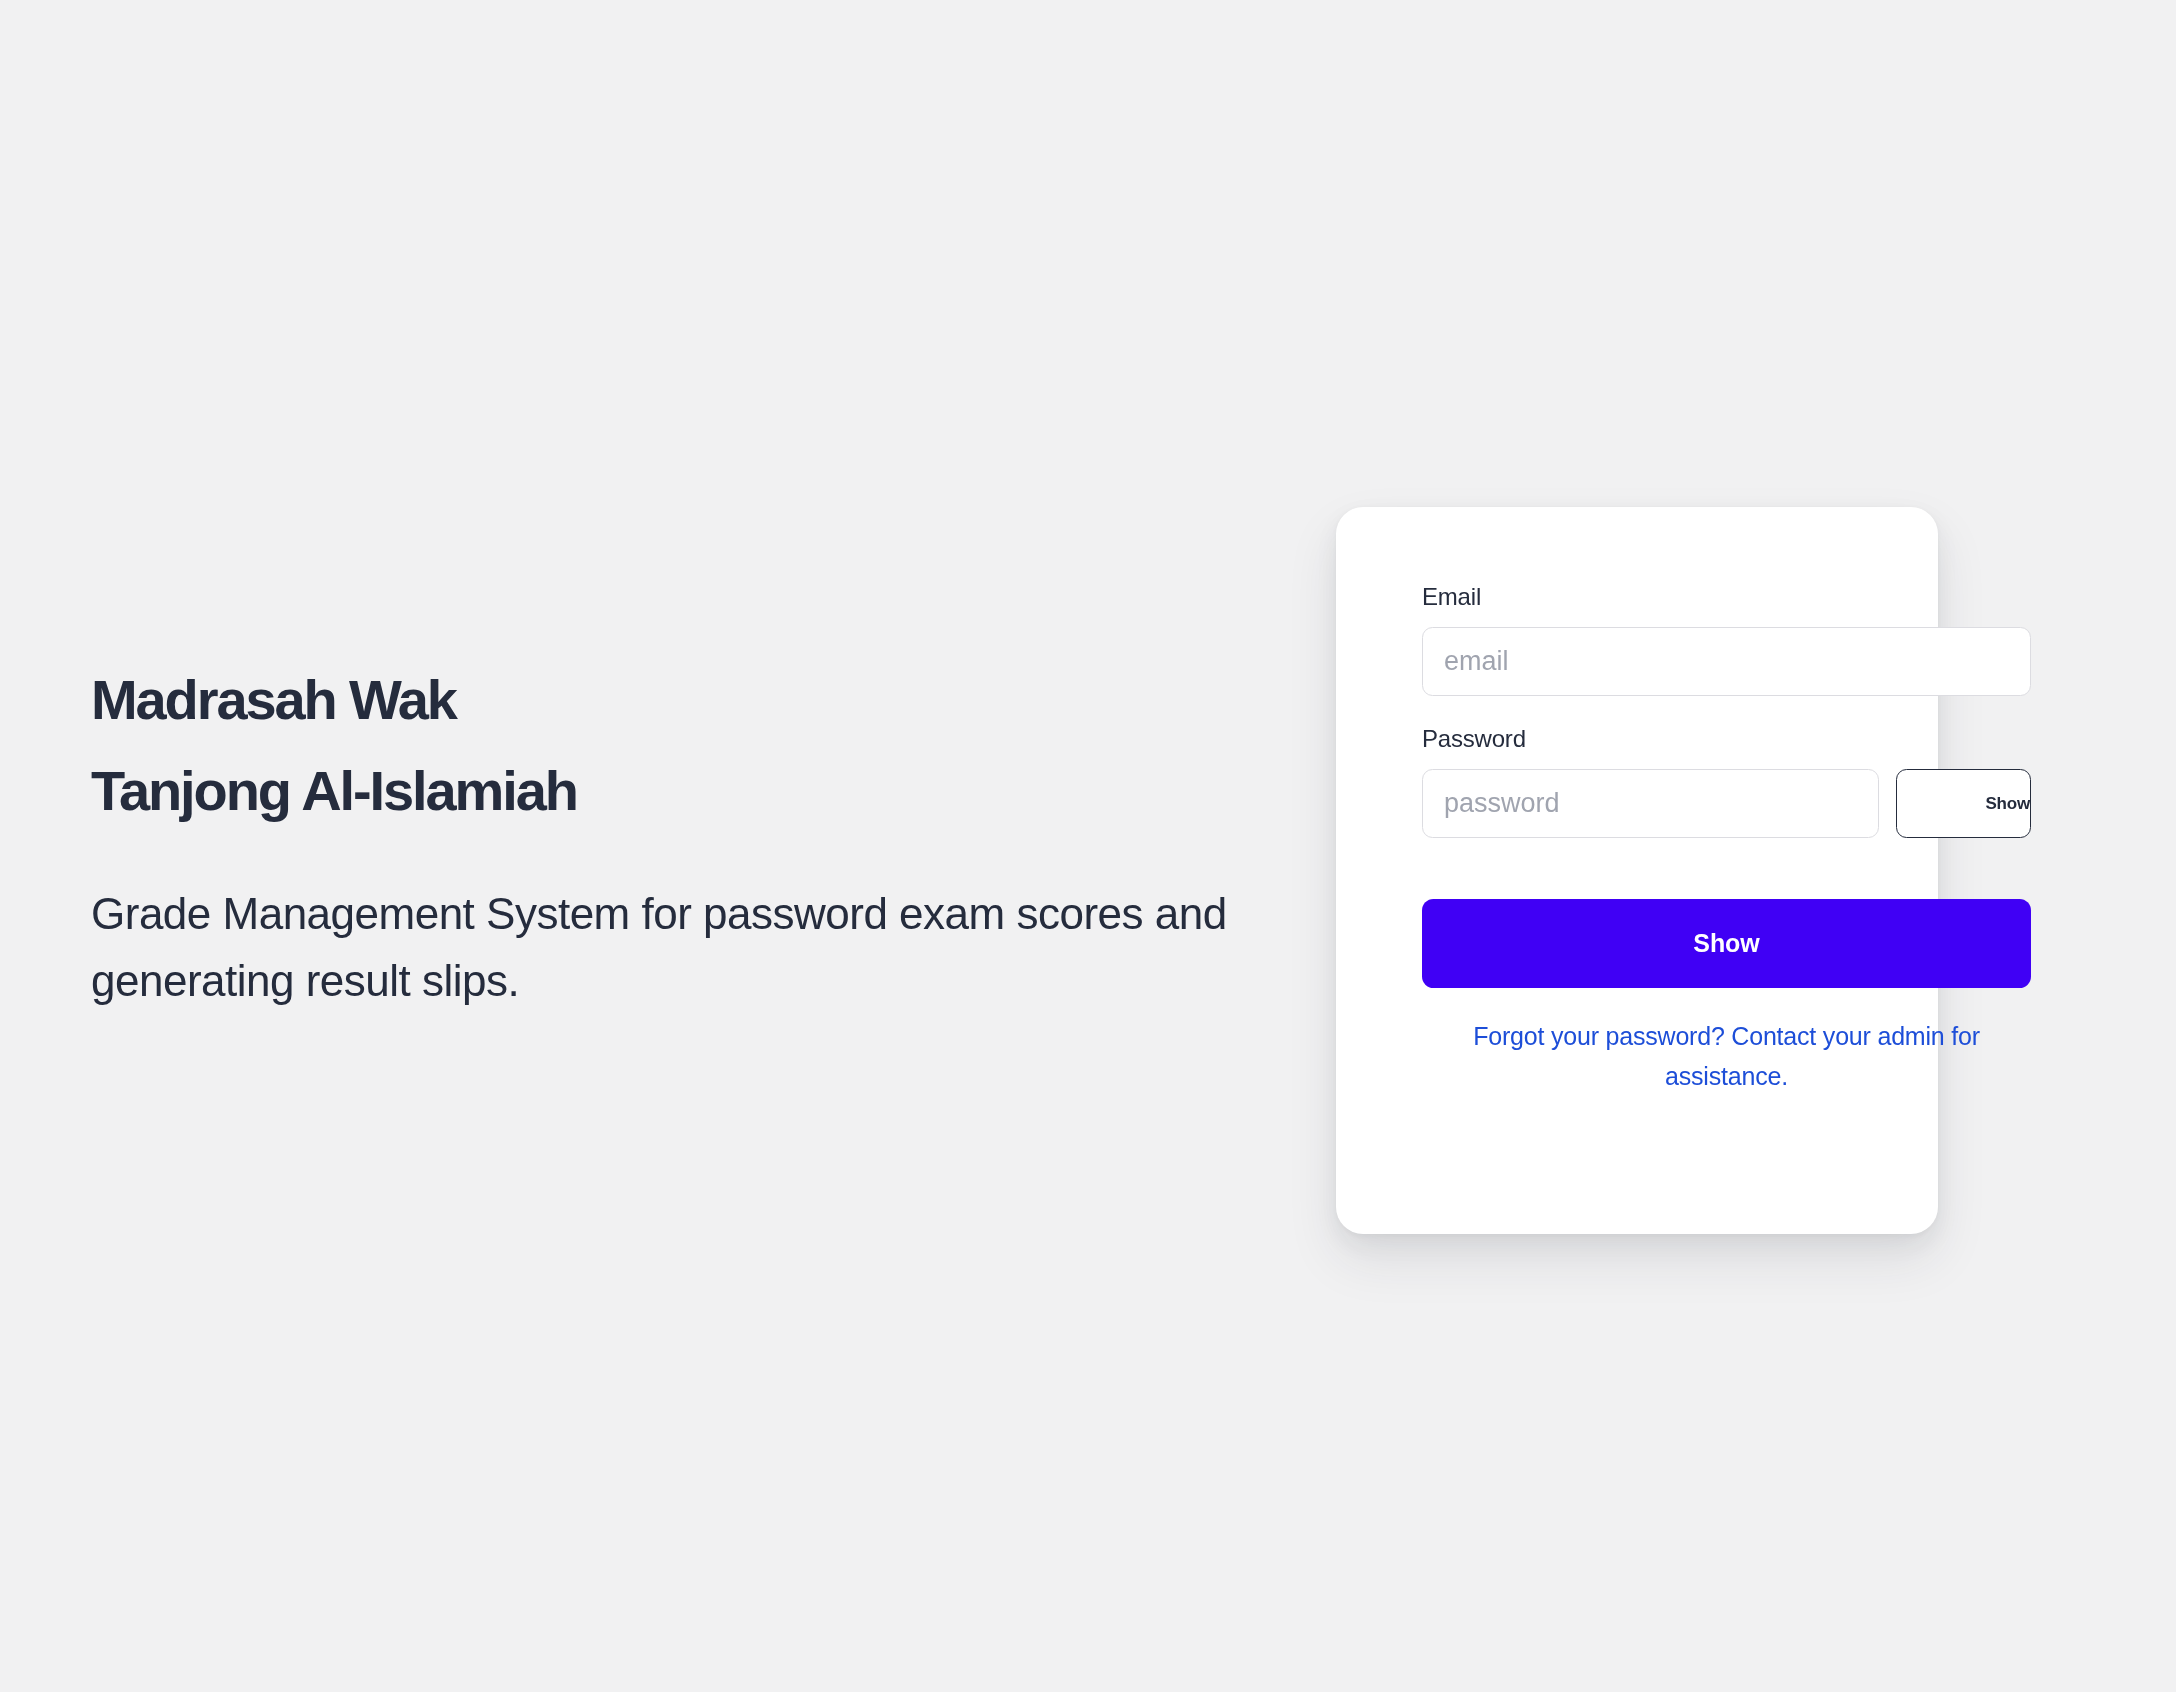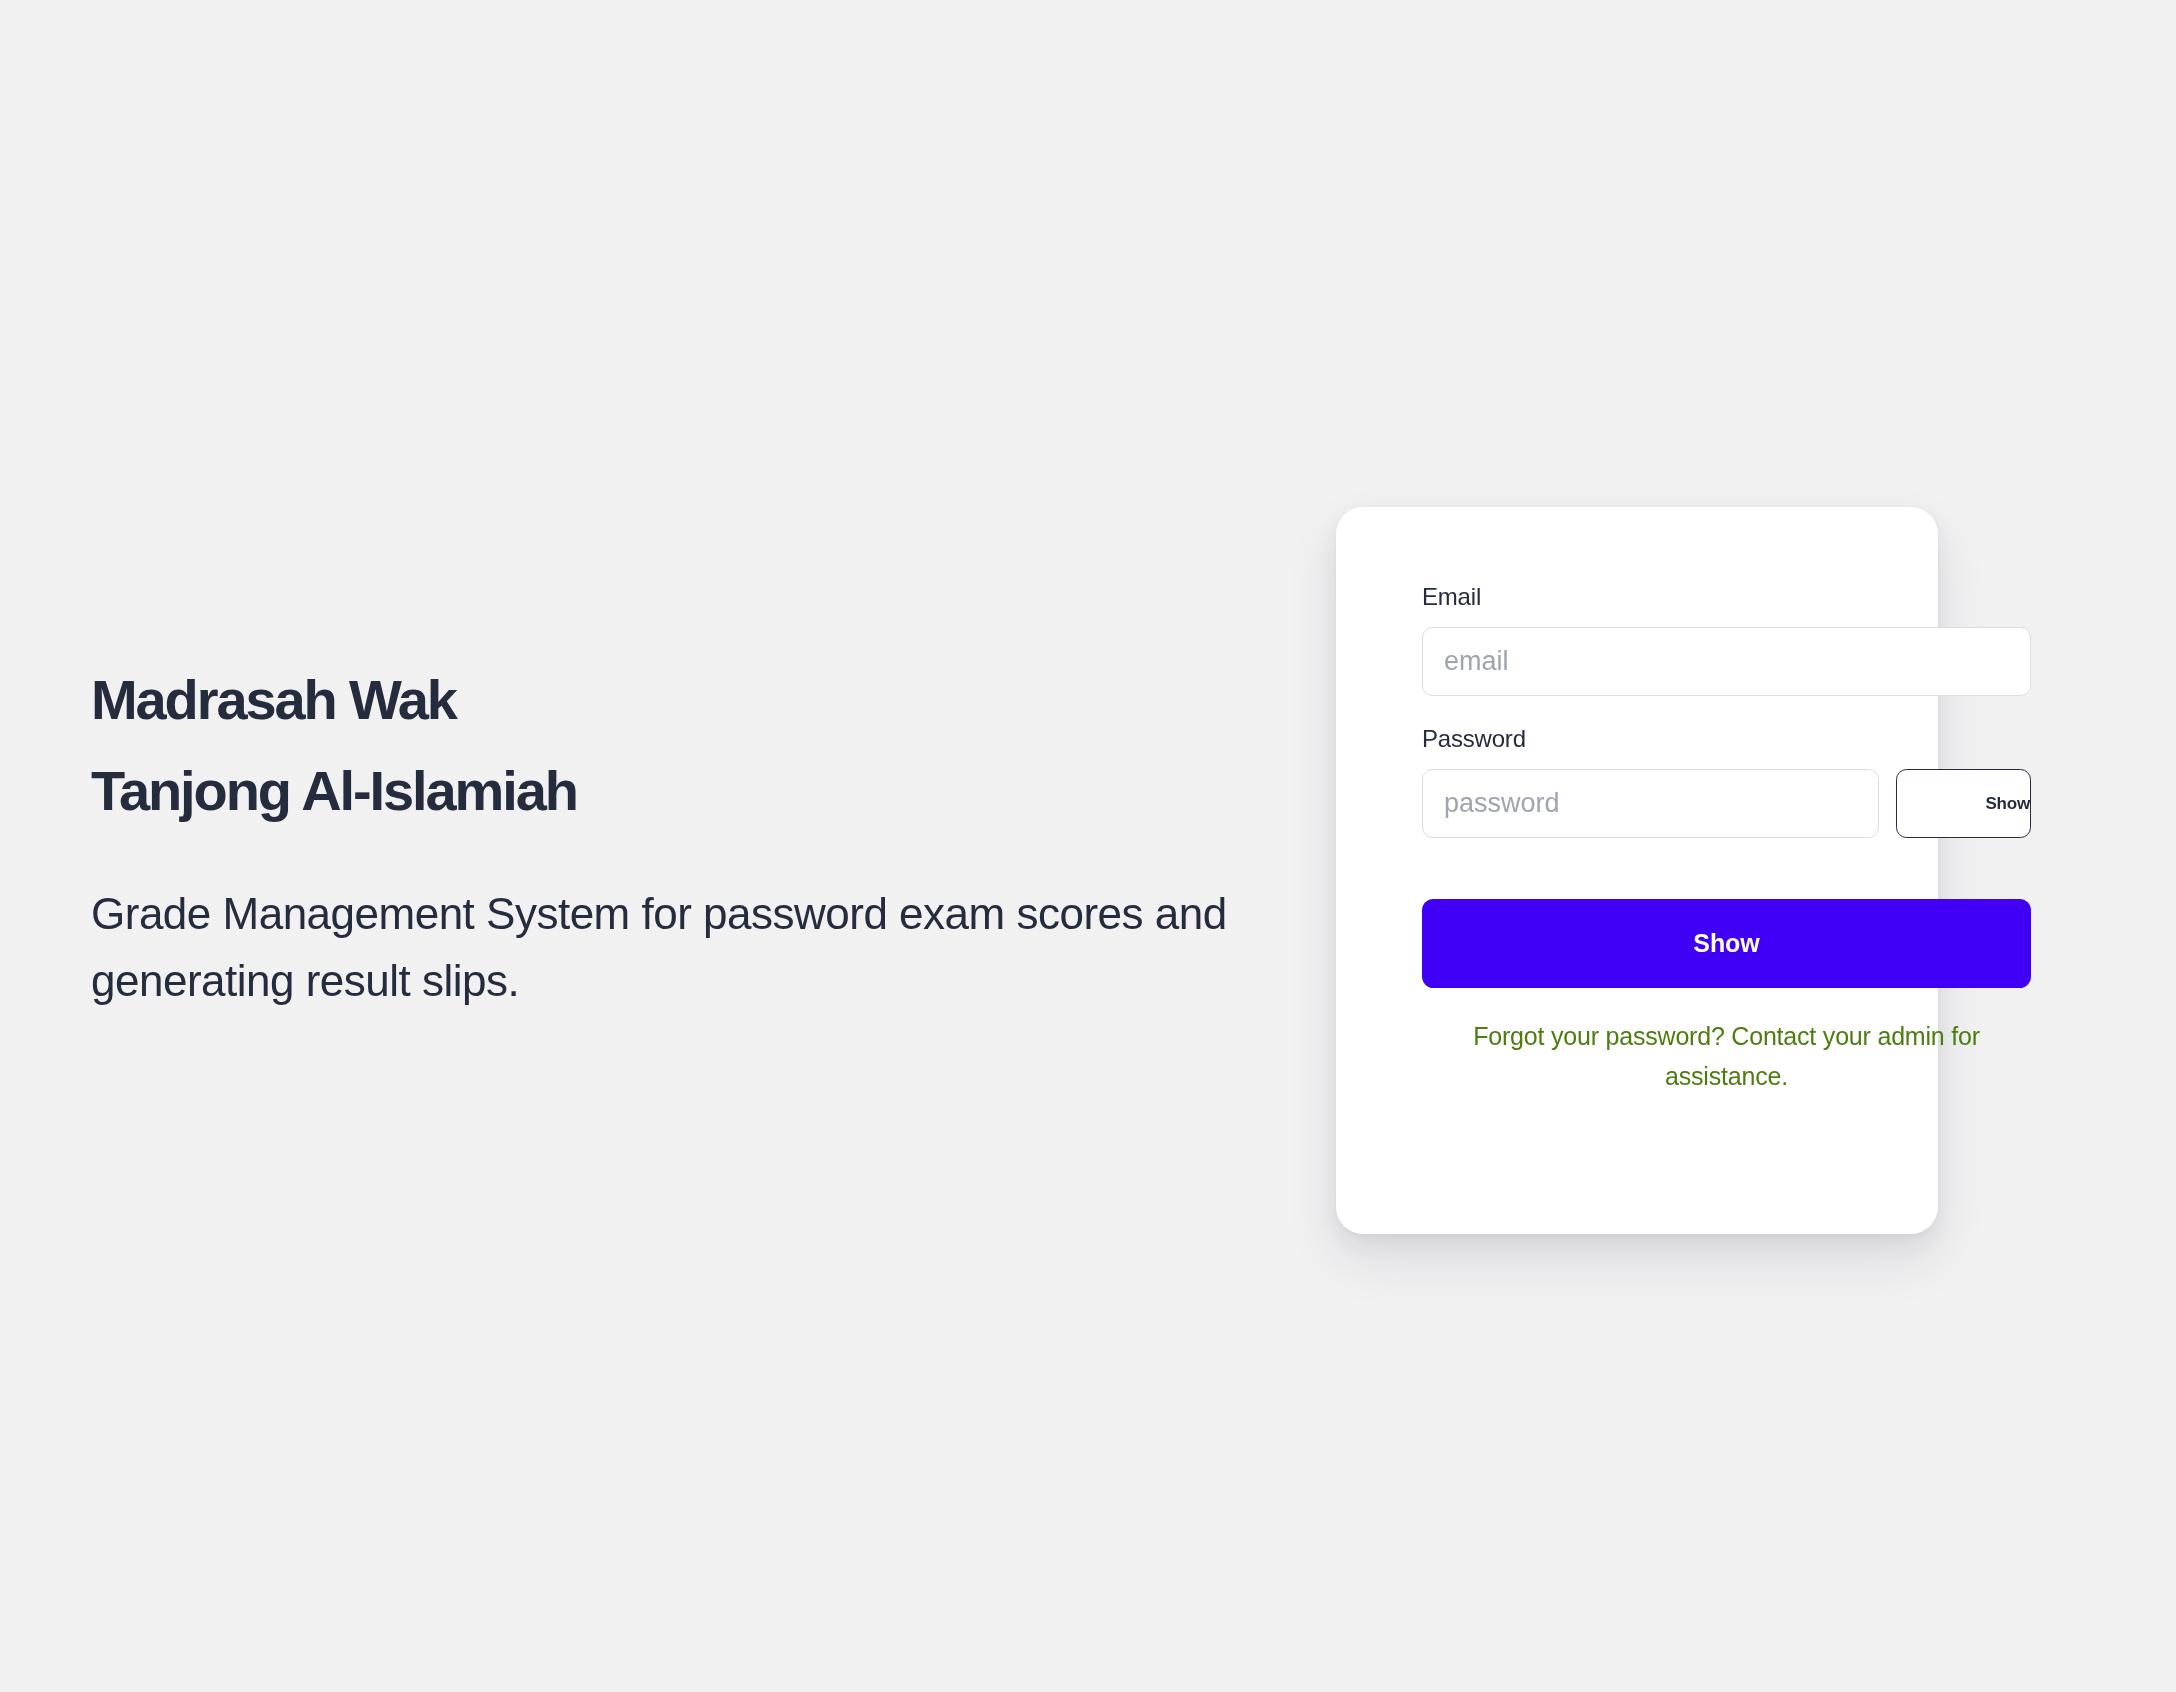--- a/index.html
+++ b/index.html
@@ -146,21 +146,21 @@
   }
 
   .helper-text {
     margin: 0;
     padding-top: 28.5px;
     width: 609px;
     text-align: center;
     font-size: 25px;
     font-weight: 400;
     line-height: 40px;
-    color: #4d7c0f;
+    color: #1d4ed8;
     letter-spacing: -0.2px;
   }
 </style>
 </head>
 <body>
 
 <div class="page">
 
   <div class="hero">
     <h1 class="hero-title">Madrasah Wak

